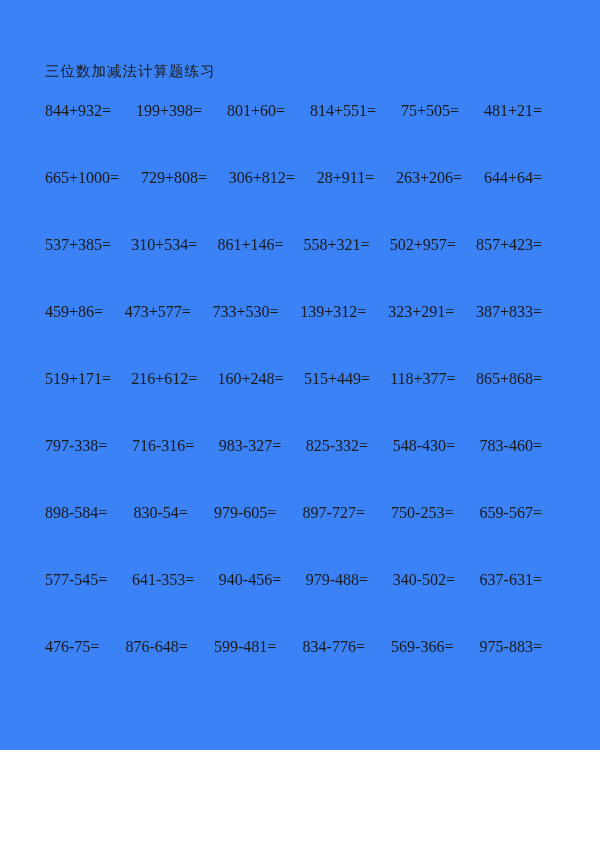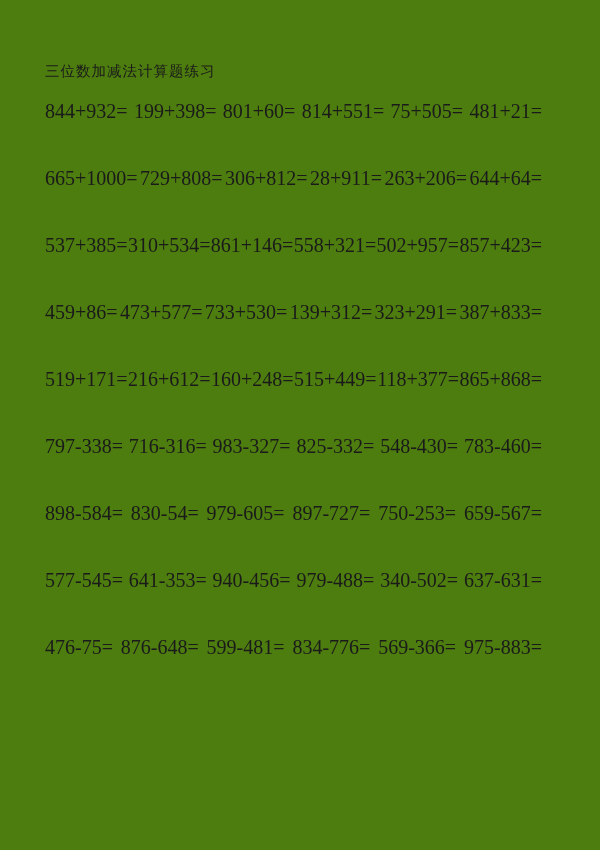--- a/index.html
+++ b/index.html
@@ -3,22 +3,22 @@
 <meta charset="utf-8">
 <style>
   html, body {
     margin: 0;
     padding: 0;
     background: #ffffff;
   }
   .page {
     position: relative;
     width: 600px;
-    height: 850px;
-    background: #4d7c0f;
+    height: 750px;
+    background: #3b82f6;
     overflow: hidden;
     font-family: "Liberation Serif", serif;
     color: #1a1a1a;
   }
   .title {
     padding-top: 62px;
     margin-left: 45px;
     font-size: 14.5px;
     letter-spacing: 1px;
     color: #1a1a1a;
@@ -29,21 +29,21 @@
   }
   .row {
     display: flex;
     justify-content: space-between;
     align-items: flex-start;
     margin-left: 45px;
     margin-right: 58px;
     height: 67px;
   }
   .problem {
-    font-size: 20px;
+    font-size: 16px;
     line-height: 18px;
     white-space: nowrap;
     color: #1a1a1a;
   }
 </style>
 </head>
 <body>
 
 <div class="page">
   <div class="title">三位数加减法计算题练习</div>

